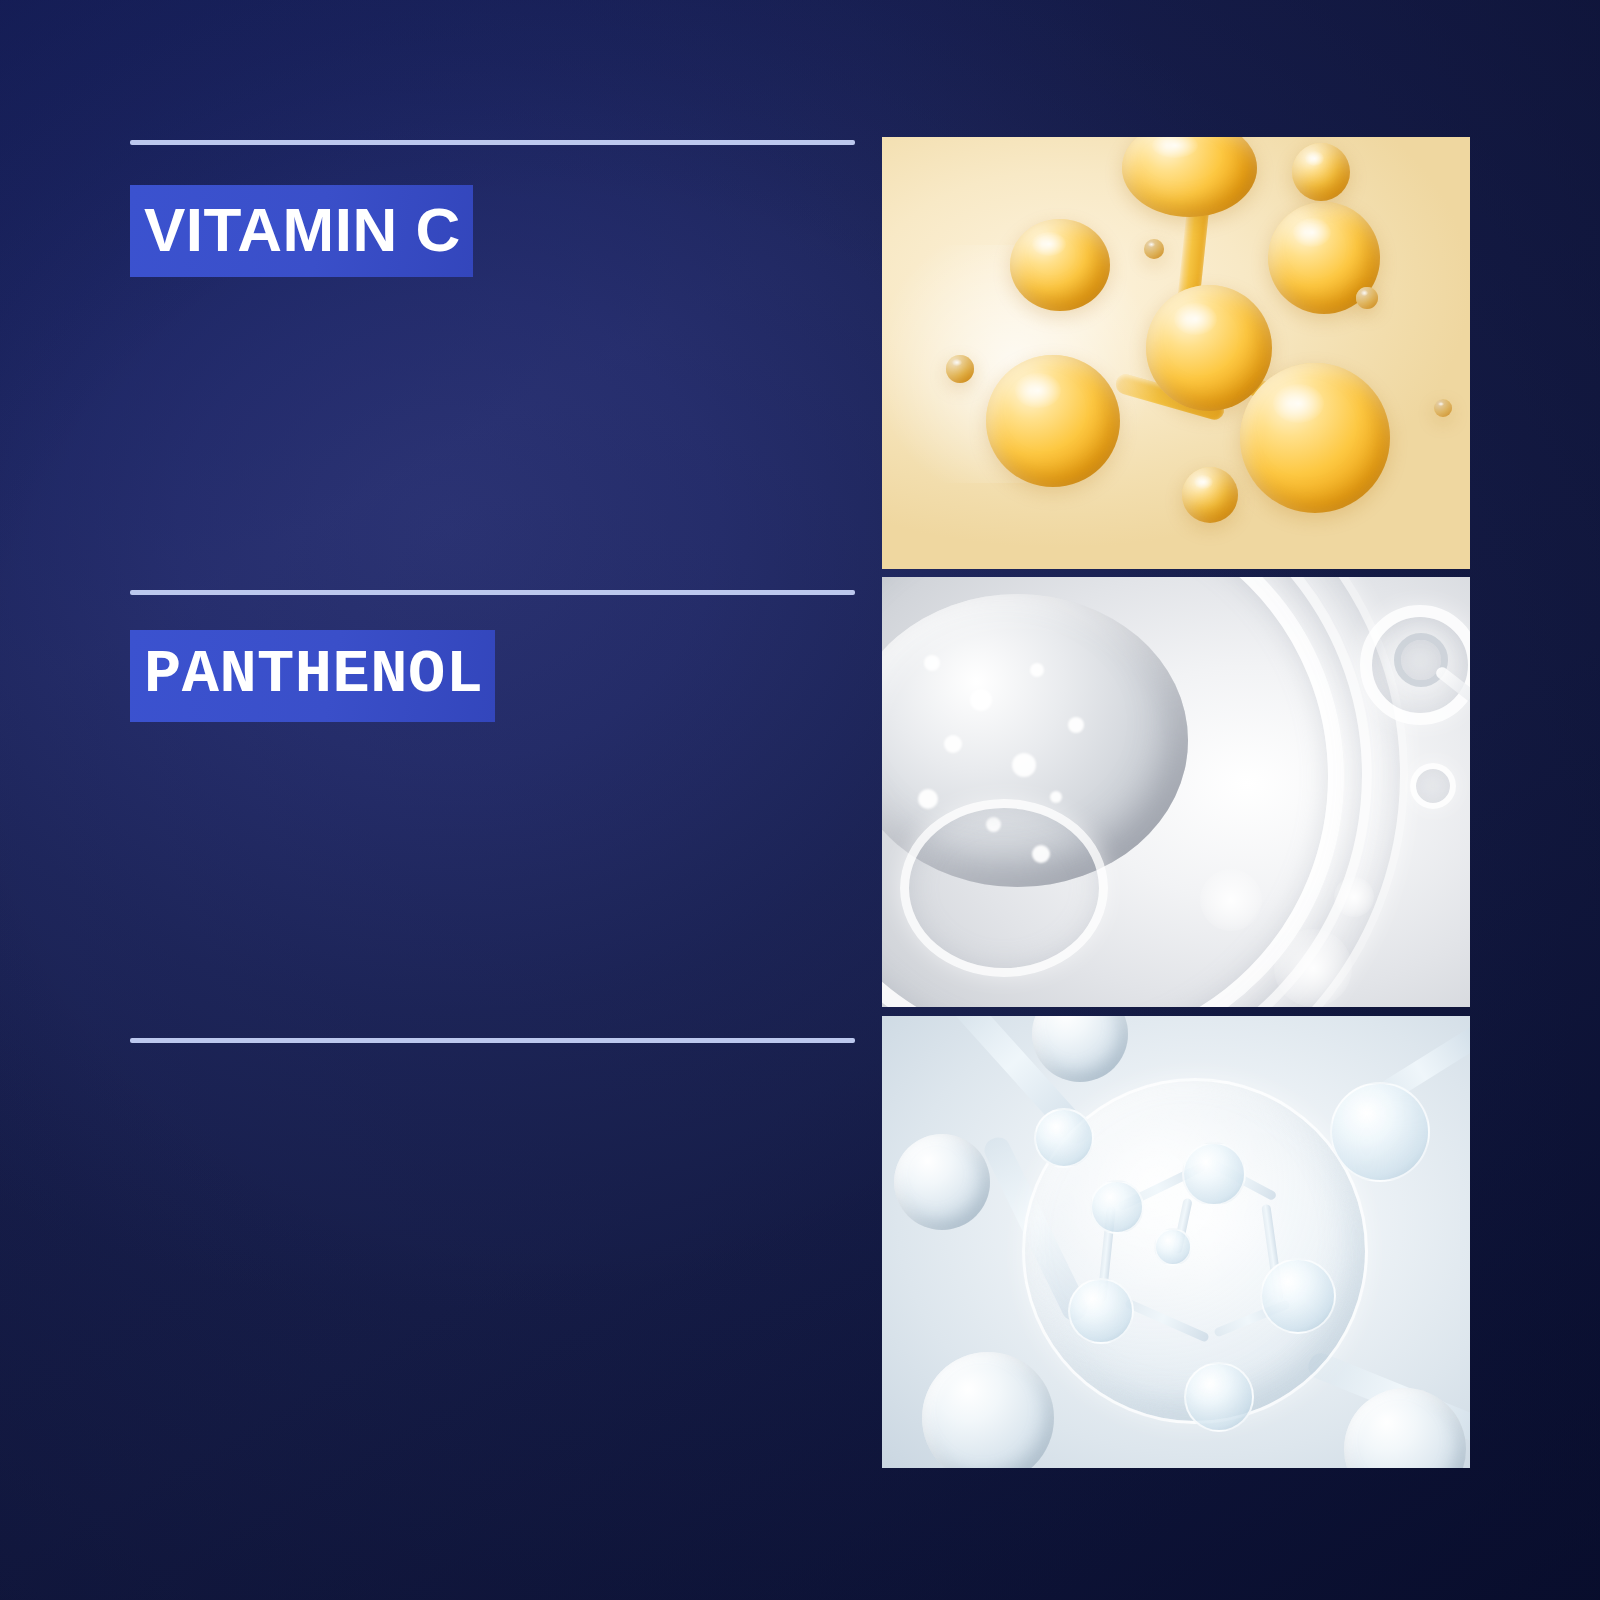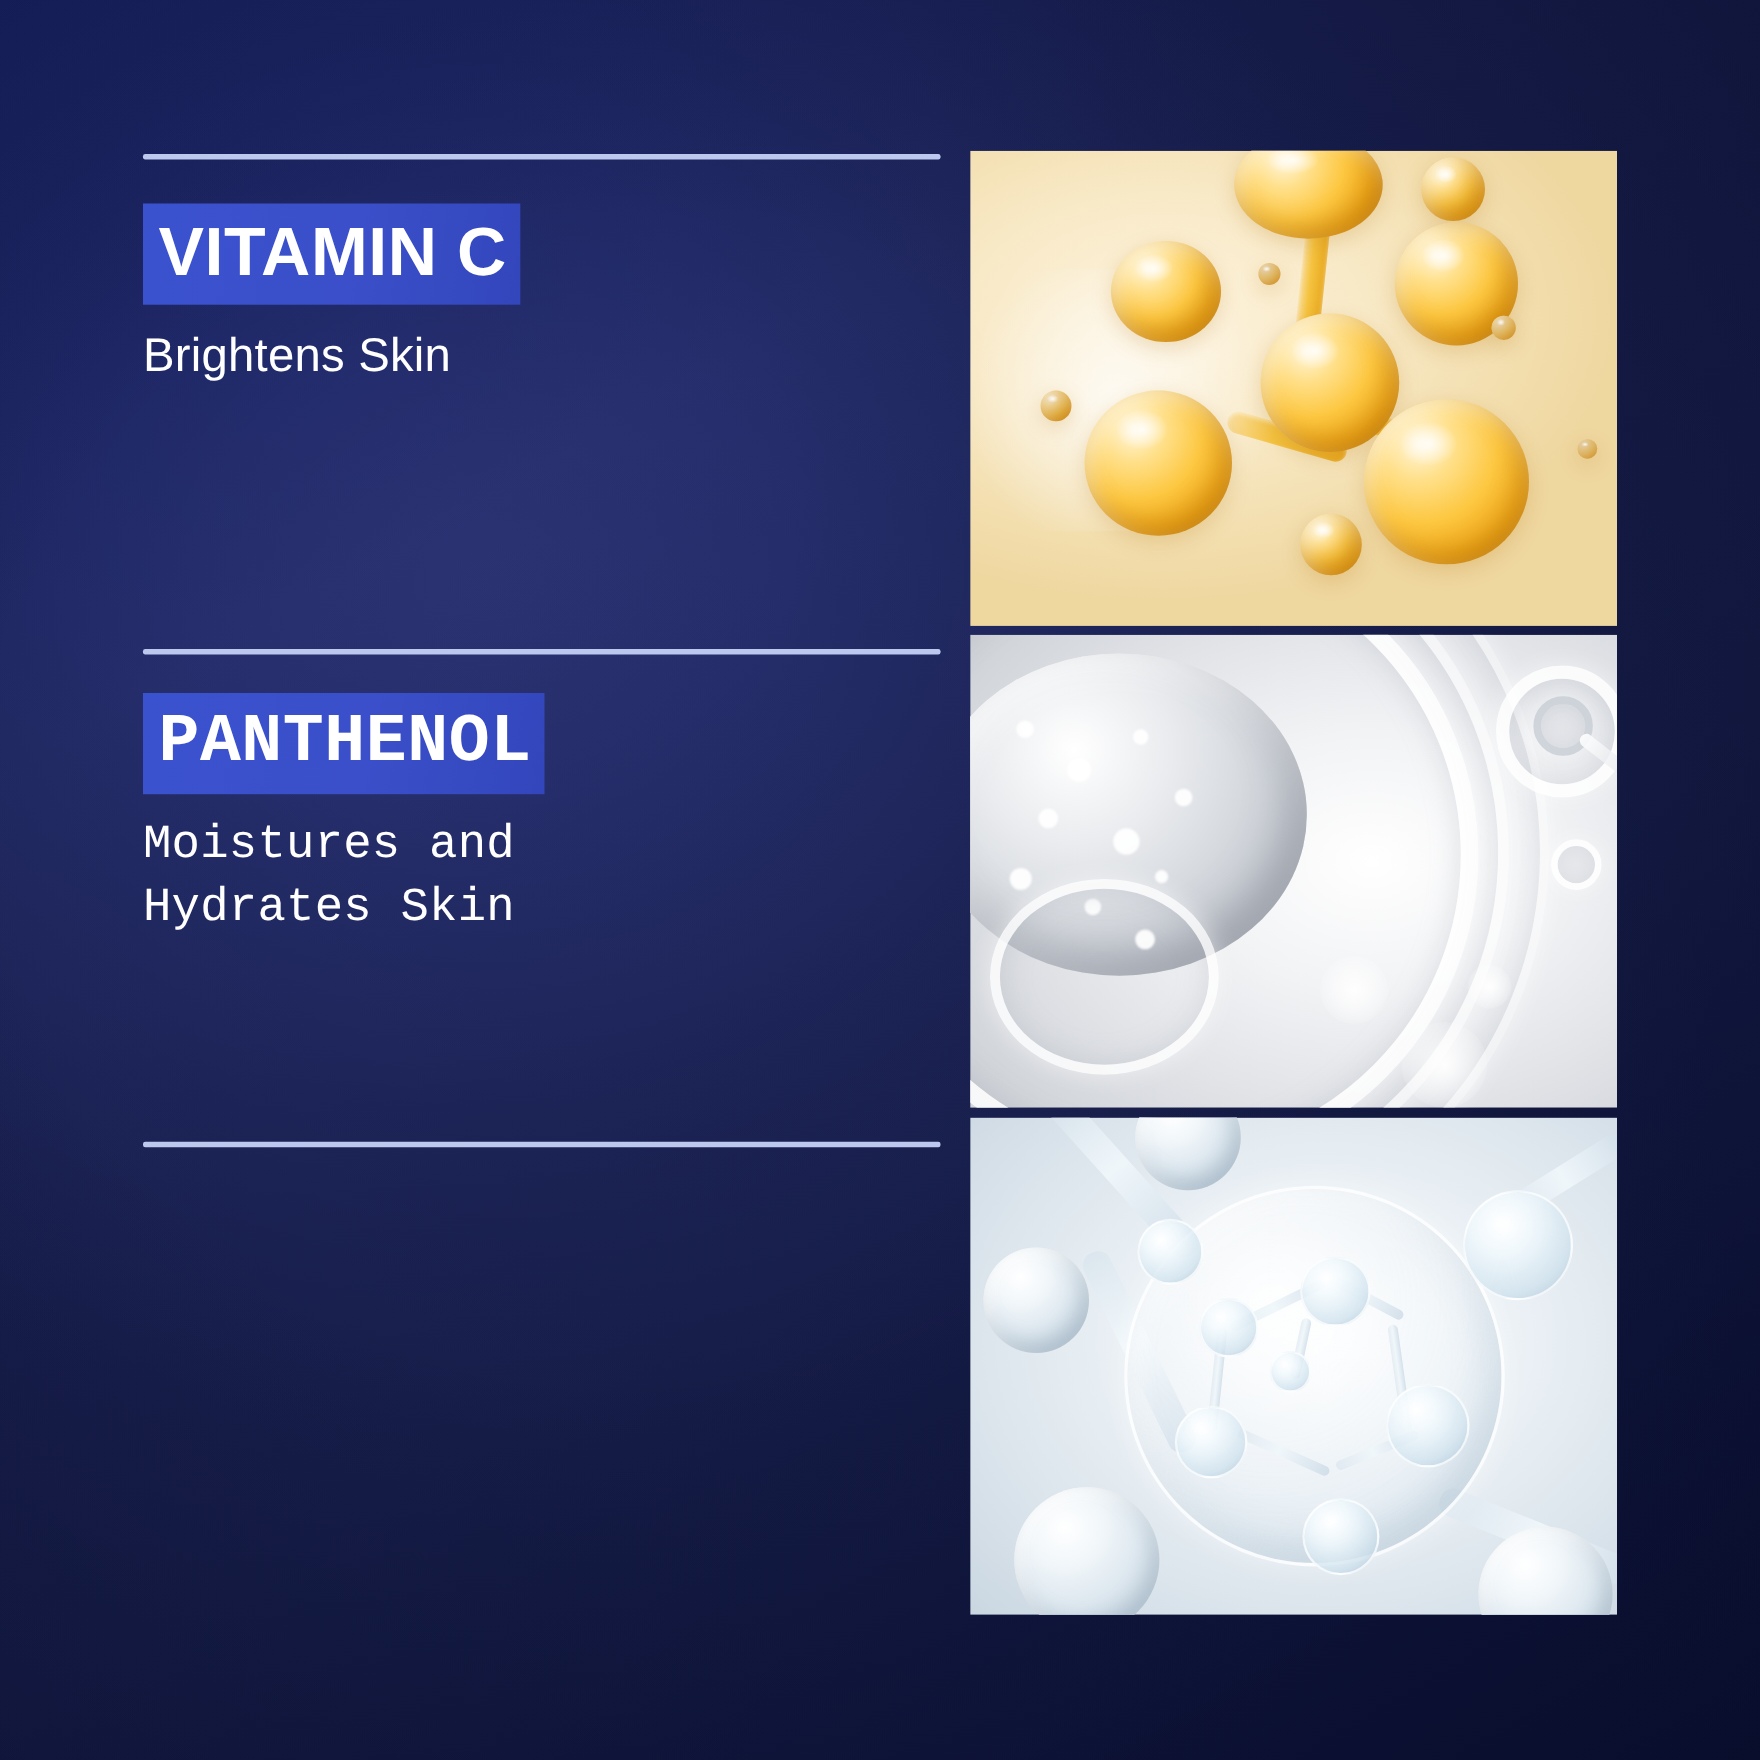--- a/index.html
+++ b/index.html
@@ -212,29 +212,27 @@
   <div class="bg-overlay"></div>
   <div class="bg-vignette"></div>
 
   <div class="left-col">
 
     <div class="divider d1"></div>
     <div class="text-block b1">
       <div class="heading-wrap">
         <span class="heading">VITAMIN C</span>
       </div>
-      <div class="desc">Brightens Skin</div>
     </div>
 
     <div class="divider d2"></div>
     <div class="text-block b2">
       <div class="heading-wrap">
         <span class="heading">PANTHENOL</span>
       </div>
-      <div class="desc">Moistures and<br>Hydrates Skin</div>
     </div>
 
     <div class="divider d3"></div>
     <div class="text-block b3">
     </div>
 
   </div>
 
   <div class="panel p1">
     <div class="panel-art art-gold">

